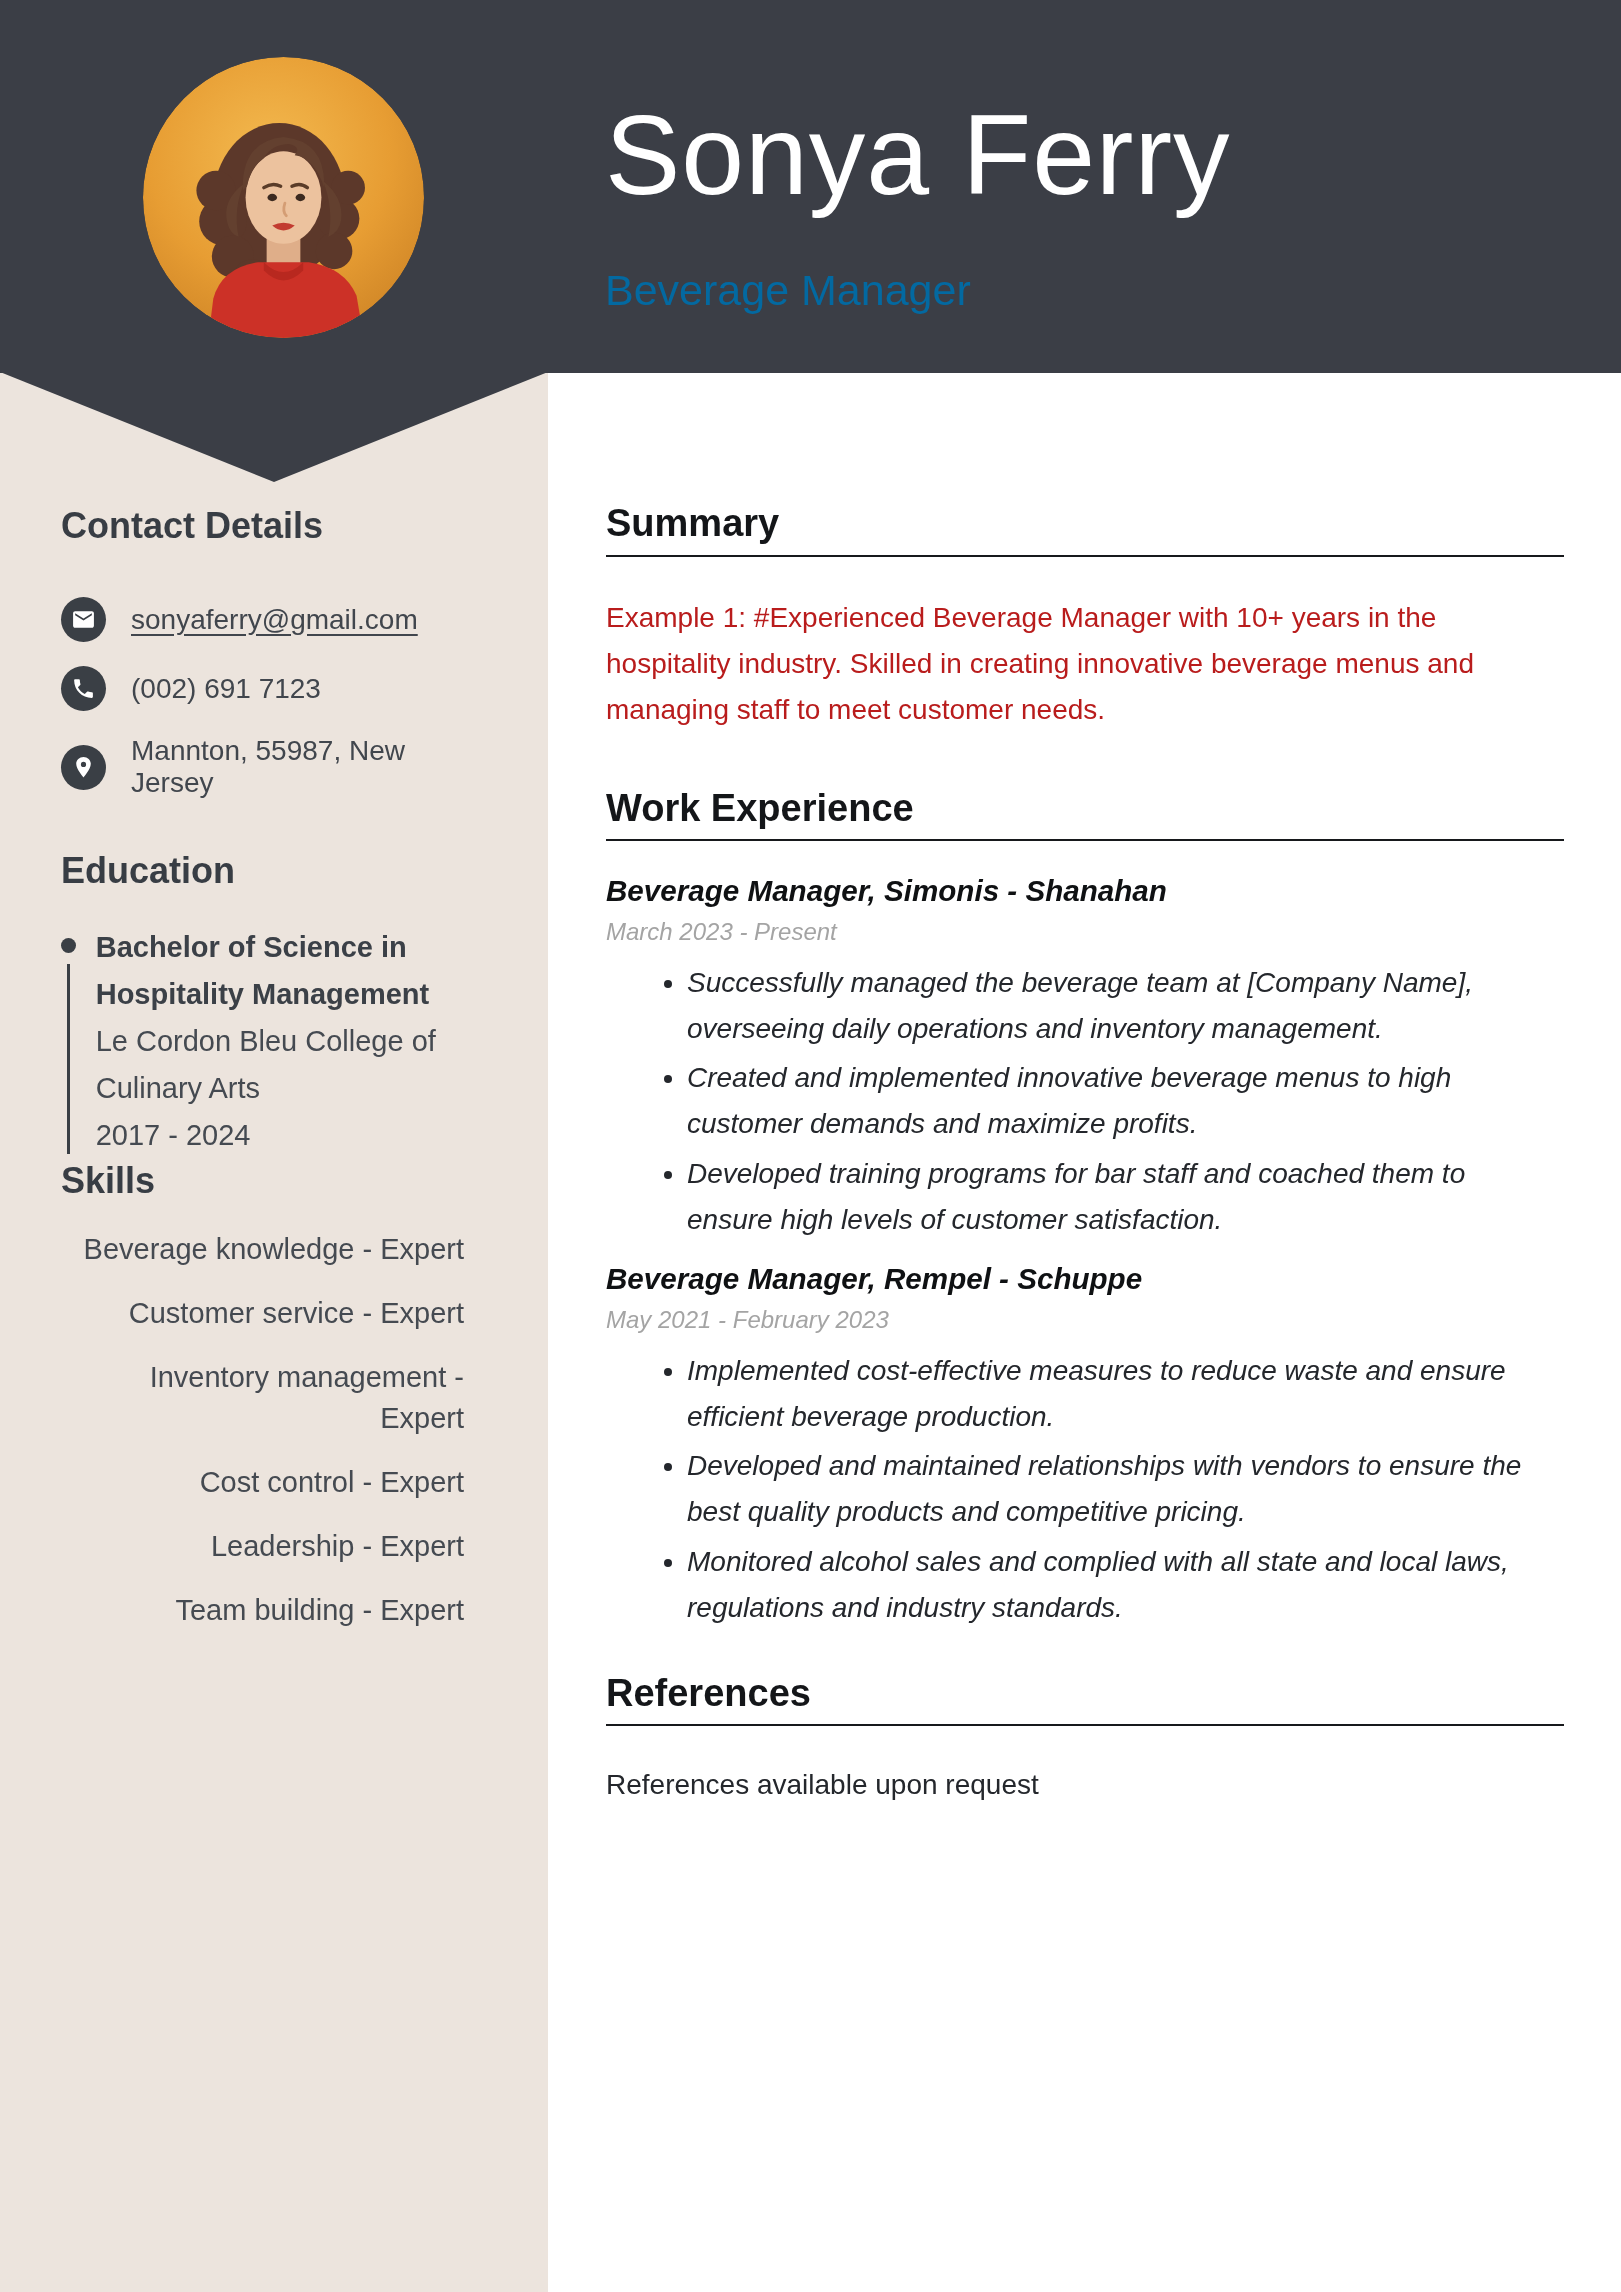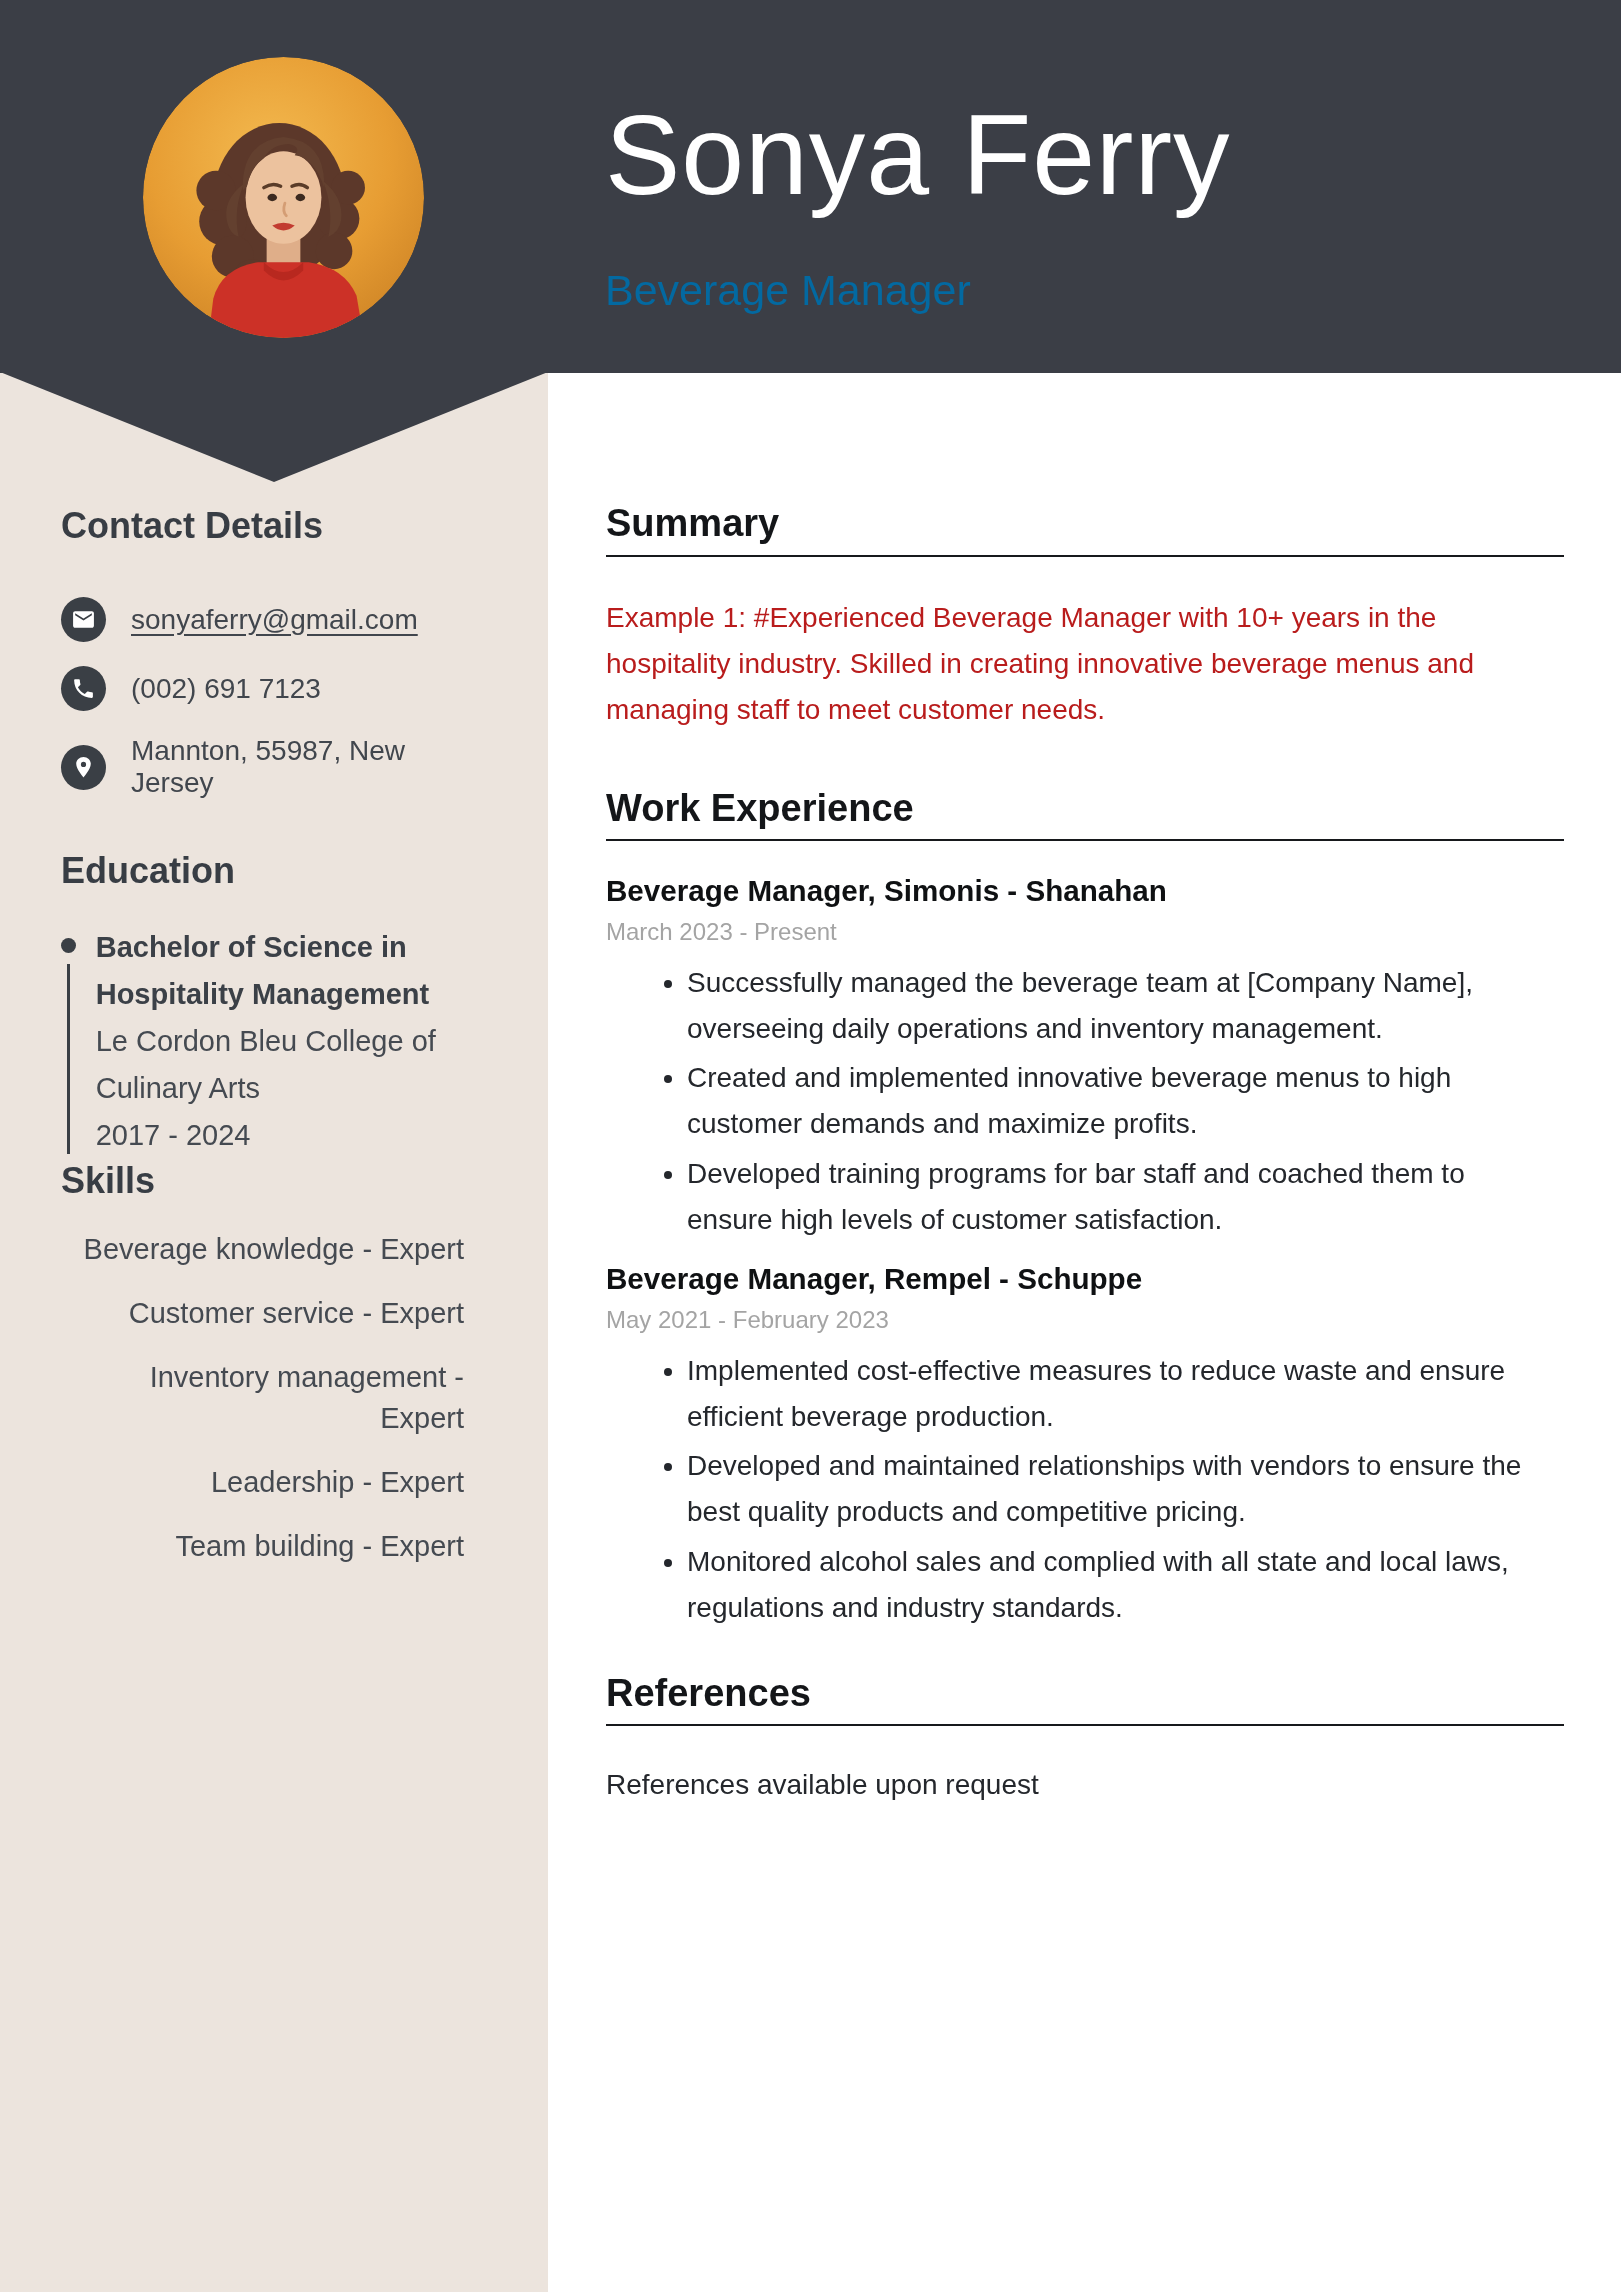--- a/index.html
+++ b/index.html
@@ -46,21 +46,21 @@
   .skills-list { margin-top:27px; }
   .skill-item { width:403px; font-size:29px; line-height:41px; color:#454a51; margin-bottom:23px;text-align:right; }
 
   
   .main-inner { position:absolute; left:606px; top:504px; width:958px; color:#1f2226; }
   .main-heading { margin:0; font-size:38px; line-height:38px; font-weight:600; color:#141619;
     padding-bottom:12.5px; border-bottom:2.7px solid #17191c; }
   .summary-text { margin:38px 0 0 0; font-size:28px; line-height:46px; color:#b91c1c; }
 
   .section-work { margin-top:56px; }
-  .job-entry { margin-top:32px; }
+  .job-entry { margin-top:32px;font-style:italic; }
   .job-entry + .job-entry { margin-top:18px; }
   .job-title { margin:0; font-size:29.6px; line-height:36px; font-weight:700; color:#0f1113; }
   .job-period { margin:7.2px 0 0 0; font-size:24px; line-height:31px; color:#a4a4a4; }
   .job-bullets { margin:12.5px 0 0 0; padding:0 0 0 81px; width:837px; list-style:disc; }
   .job-bullets li { font-size:28px; line-height:46px; color:#24272c; margin-bottom:3.6px; }
 
   .section-references { margin-top:43px; }
   .references-text { margin:36px 0 0 0; font-size:28px; line-height:46px; color:#24272c; }
 </style>
 </head>
@@ -166,20 +166,21 @@
   <section class="section-skills">
     <h2 class="side-heading">Skills</h2>
     <div class="skills-list">
 
         <div class="skill-item">Beverage knowledge - Expert</div>
 
         <div class="skill-item">Customer service - Expert</div>
 
         <div class="skill-item">Inventory management - Expert</div>
 
+        <div class="skill-item">Cost control - Expert</div>
 
         <div class="skill-item">Leadership - Expert</div>
 
         <div class="skill-item">Team building - Expert</div>
       </div>
   </section>
 
 </div>
 
 <div class="main-inner">

